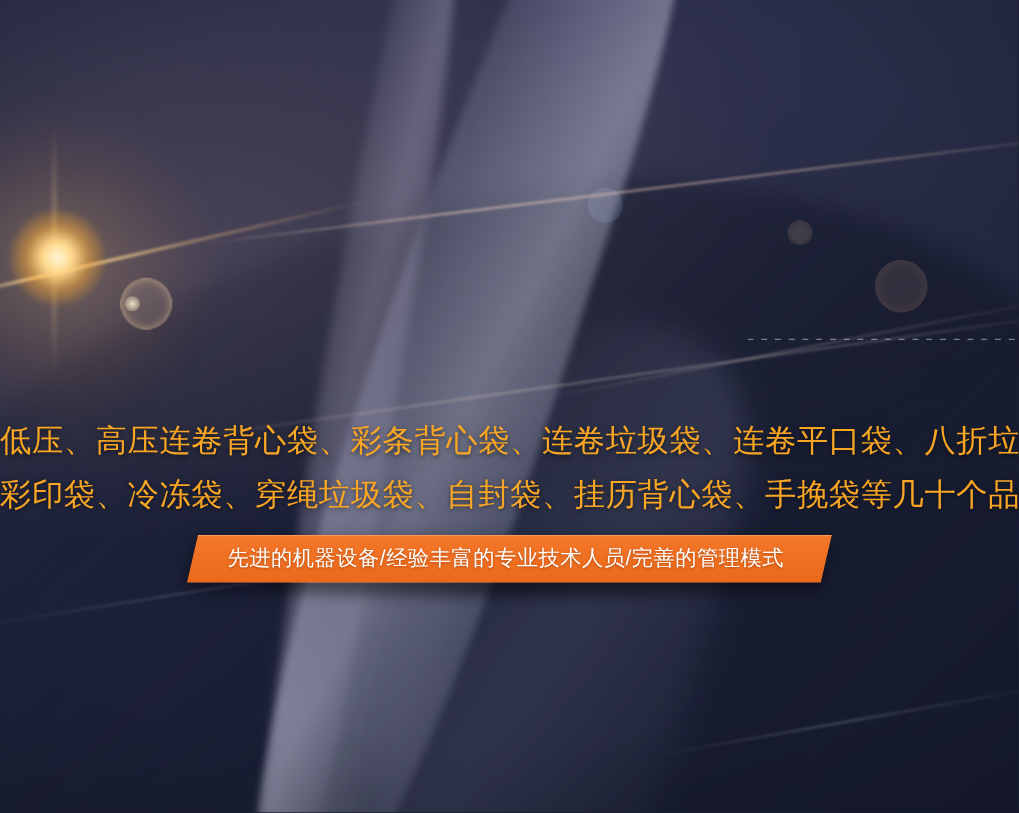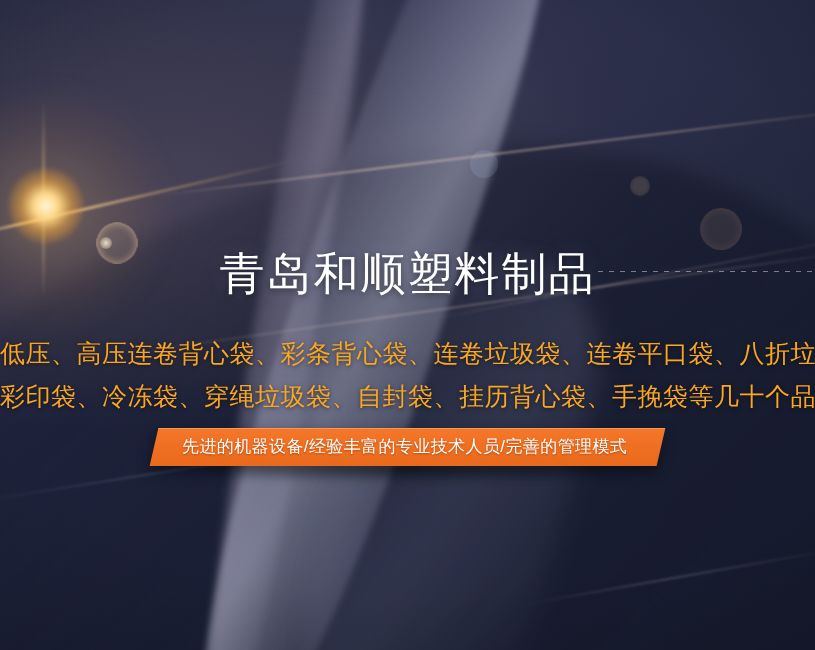--- a/index.html
+++ b/index.html
@@ -315,23 +315,20 @@
   <div class="streak streak-1"></div>
   <div class="streak streak-2"></div>
   <div class="streak streak-3"></div>
   <div class="streak streak-4"></div>
   <div class="streak streak-5"></div>
 
   <div class="vignette"></div>
 
   <div class="content">
 
-    <div class="title-row">
-      <h1 class="main-title">青岛和顺塑料制品</h1>
-    </div>
     <div class="title-dashes"></div>
 
     <div class="product-lines">
       <div class="product-line">低压、高压连卷背心袋、彩条背心袋、连卷垃圾袋、连卷平口袋、八折垃圾袋、</div>
       <div class="product-line">彩印袋、冷冻袋、穿绳垃圾袋、自封袋、挂历背心袋、手挽袋等几十个品种</div>
     </div>
 
     <div class="ribbon-shadow"></div>
     <div class="ribbon-wrap">
       <div class="ribbon">

